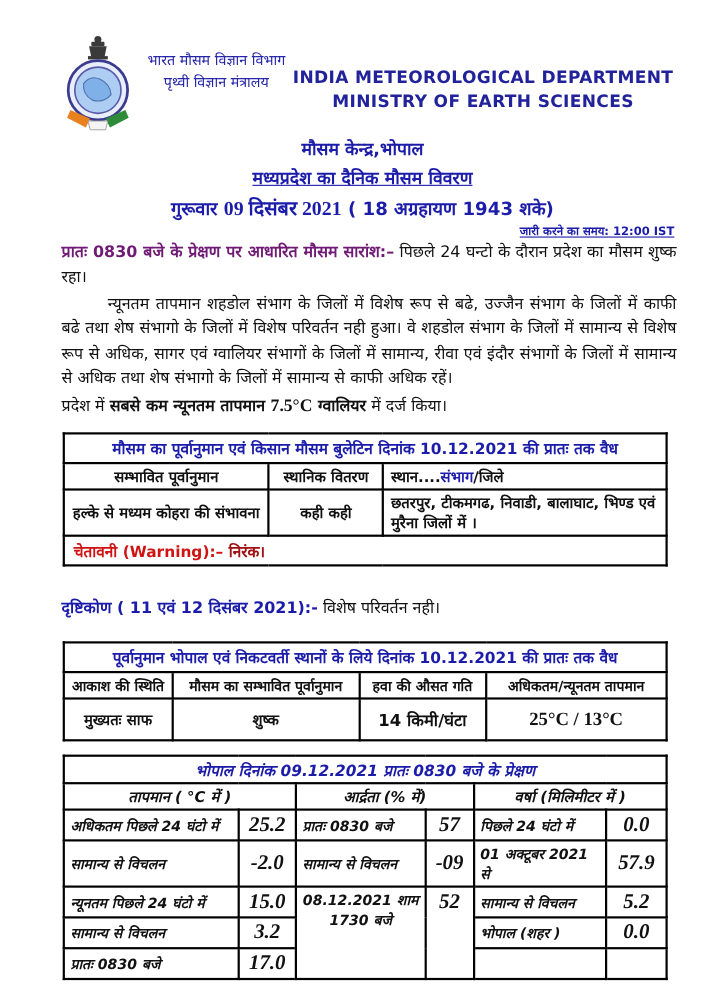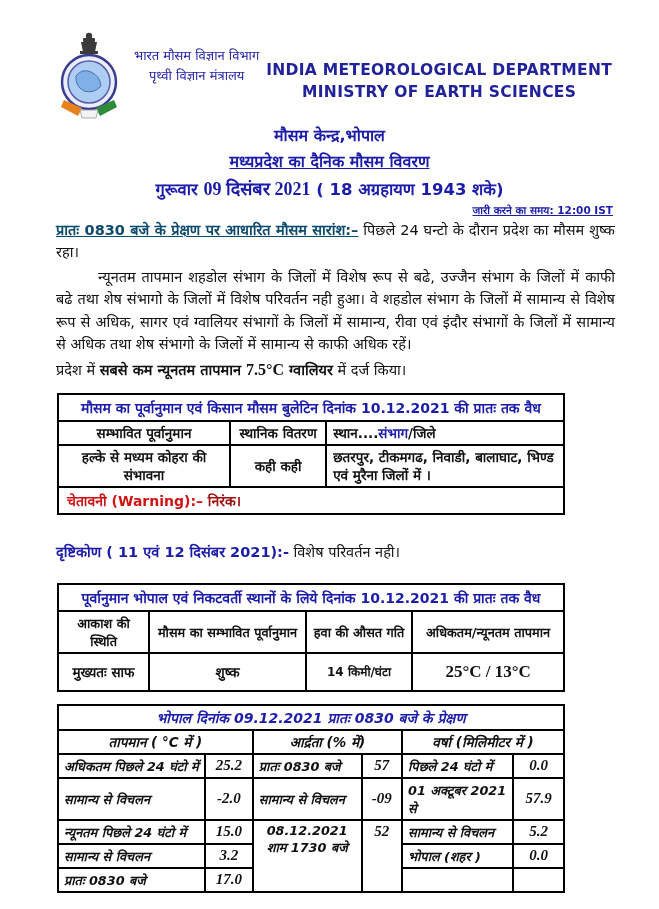--- a/index.html
+++ b/index.html
@@ -29,43 +29,43 @@
   .doc-title{font-size:16px;margin-top:4px;text-decoration:underline;}
   .date-line{font-size:16.5px;margin-top:4px;}
   .date-line .ser{font-family:"Liberation Serif","DejaVu Serif",serif;font-size:18px;}
   .issue-time{
     text-align:right;margin:3px 46px 0 0;color:#1c1caa;font-weight:bold;
     font-size:10.5px;text-decoration:underline;
   }
 
   
   .para{margin:2px 44px 0 56px;font-size:14.5px;line-height:1.55;text-align:justify;}
-  .lead{color:#0c4a6e;font-weight:bold;text-decoration:underline;}
+  .lead{color:#701a75;font-weight:bold;}
   .para2{text-indent:42px;margin-top:2px;}
   .b{font-weight:bold;}
   .temp-ser{font-family:"Liberation Serif","DejaVu Serif",serif;font-weight:bold;font-size:16px;}
 
   
-  table{border-collapse:collapse;margin:10px 0 0 57px;width:508px;table-layout:fixed;}
+  table{border-collapse:collapse;margin:10px 0 0 57px;width:550px;table-layout:fixed;}
   table,td,th{border:2px solid #000;}
   td{padding:2px 6px;font-size:13.5px;font-weight:bold;vertical-align:middle;}
   .t-title{color:#1c1caa;text-align:center;font-size:14px;padding:3px 4px;}
   .c{text-align:center;}
-  .num{font-family:"Liberation Serif","DejaVu Serif",serif;font-size:15px;text-align:center;}
+  .num{font-family:"Liberation Serif","DejaVu Serif",serif;font-size:19px;text-align:center;}
   .blue{color:#1c1caa;}
   .warn-label{color:#d01414;}
   .warn-value{color:#a01010;}
   .warning-cell{font-size:14px;padding:3px 8px;}
 
   
   .outlook{margin:26px 44px 0 56px;font-size:14.5px;}
   .outlook .lbl{color:#1c1caa;font-weight:bold;}
 
   .tbl2-val td{height:32px;}
-  .wind-val{font-size:12px;}
+  .wind-val{font-size:15px;}
   .temp-val{font-family:"Liberation Serif","DejaVu Serif",serif;font-size:17px;}
 
   .obs td{padding:2px 5px;}
   .obs .lab{font-size:12.8px;}
   .obs .grp{text-align:center;font-size:13.5px;}
   .hum-span{vertical-align:top;text-align:center;}
 </style>
 </head>
 <body>
 

